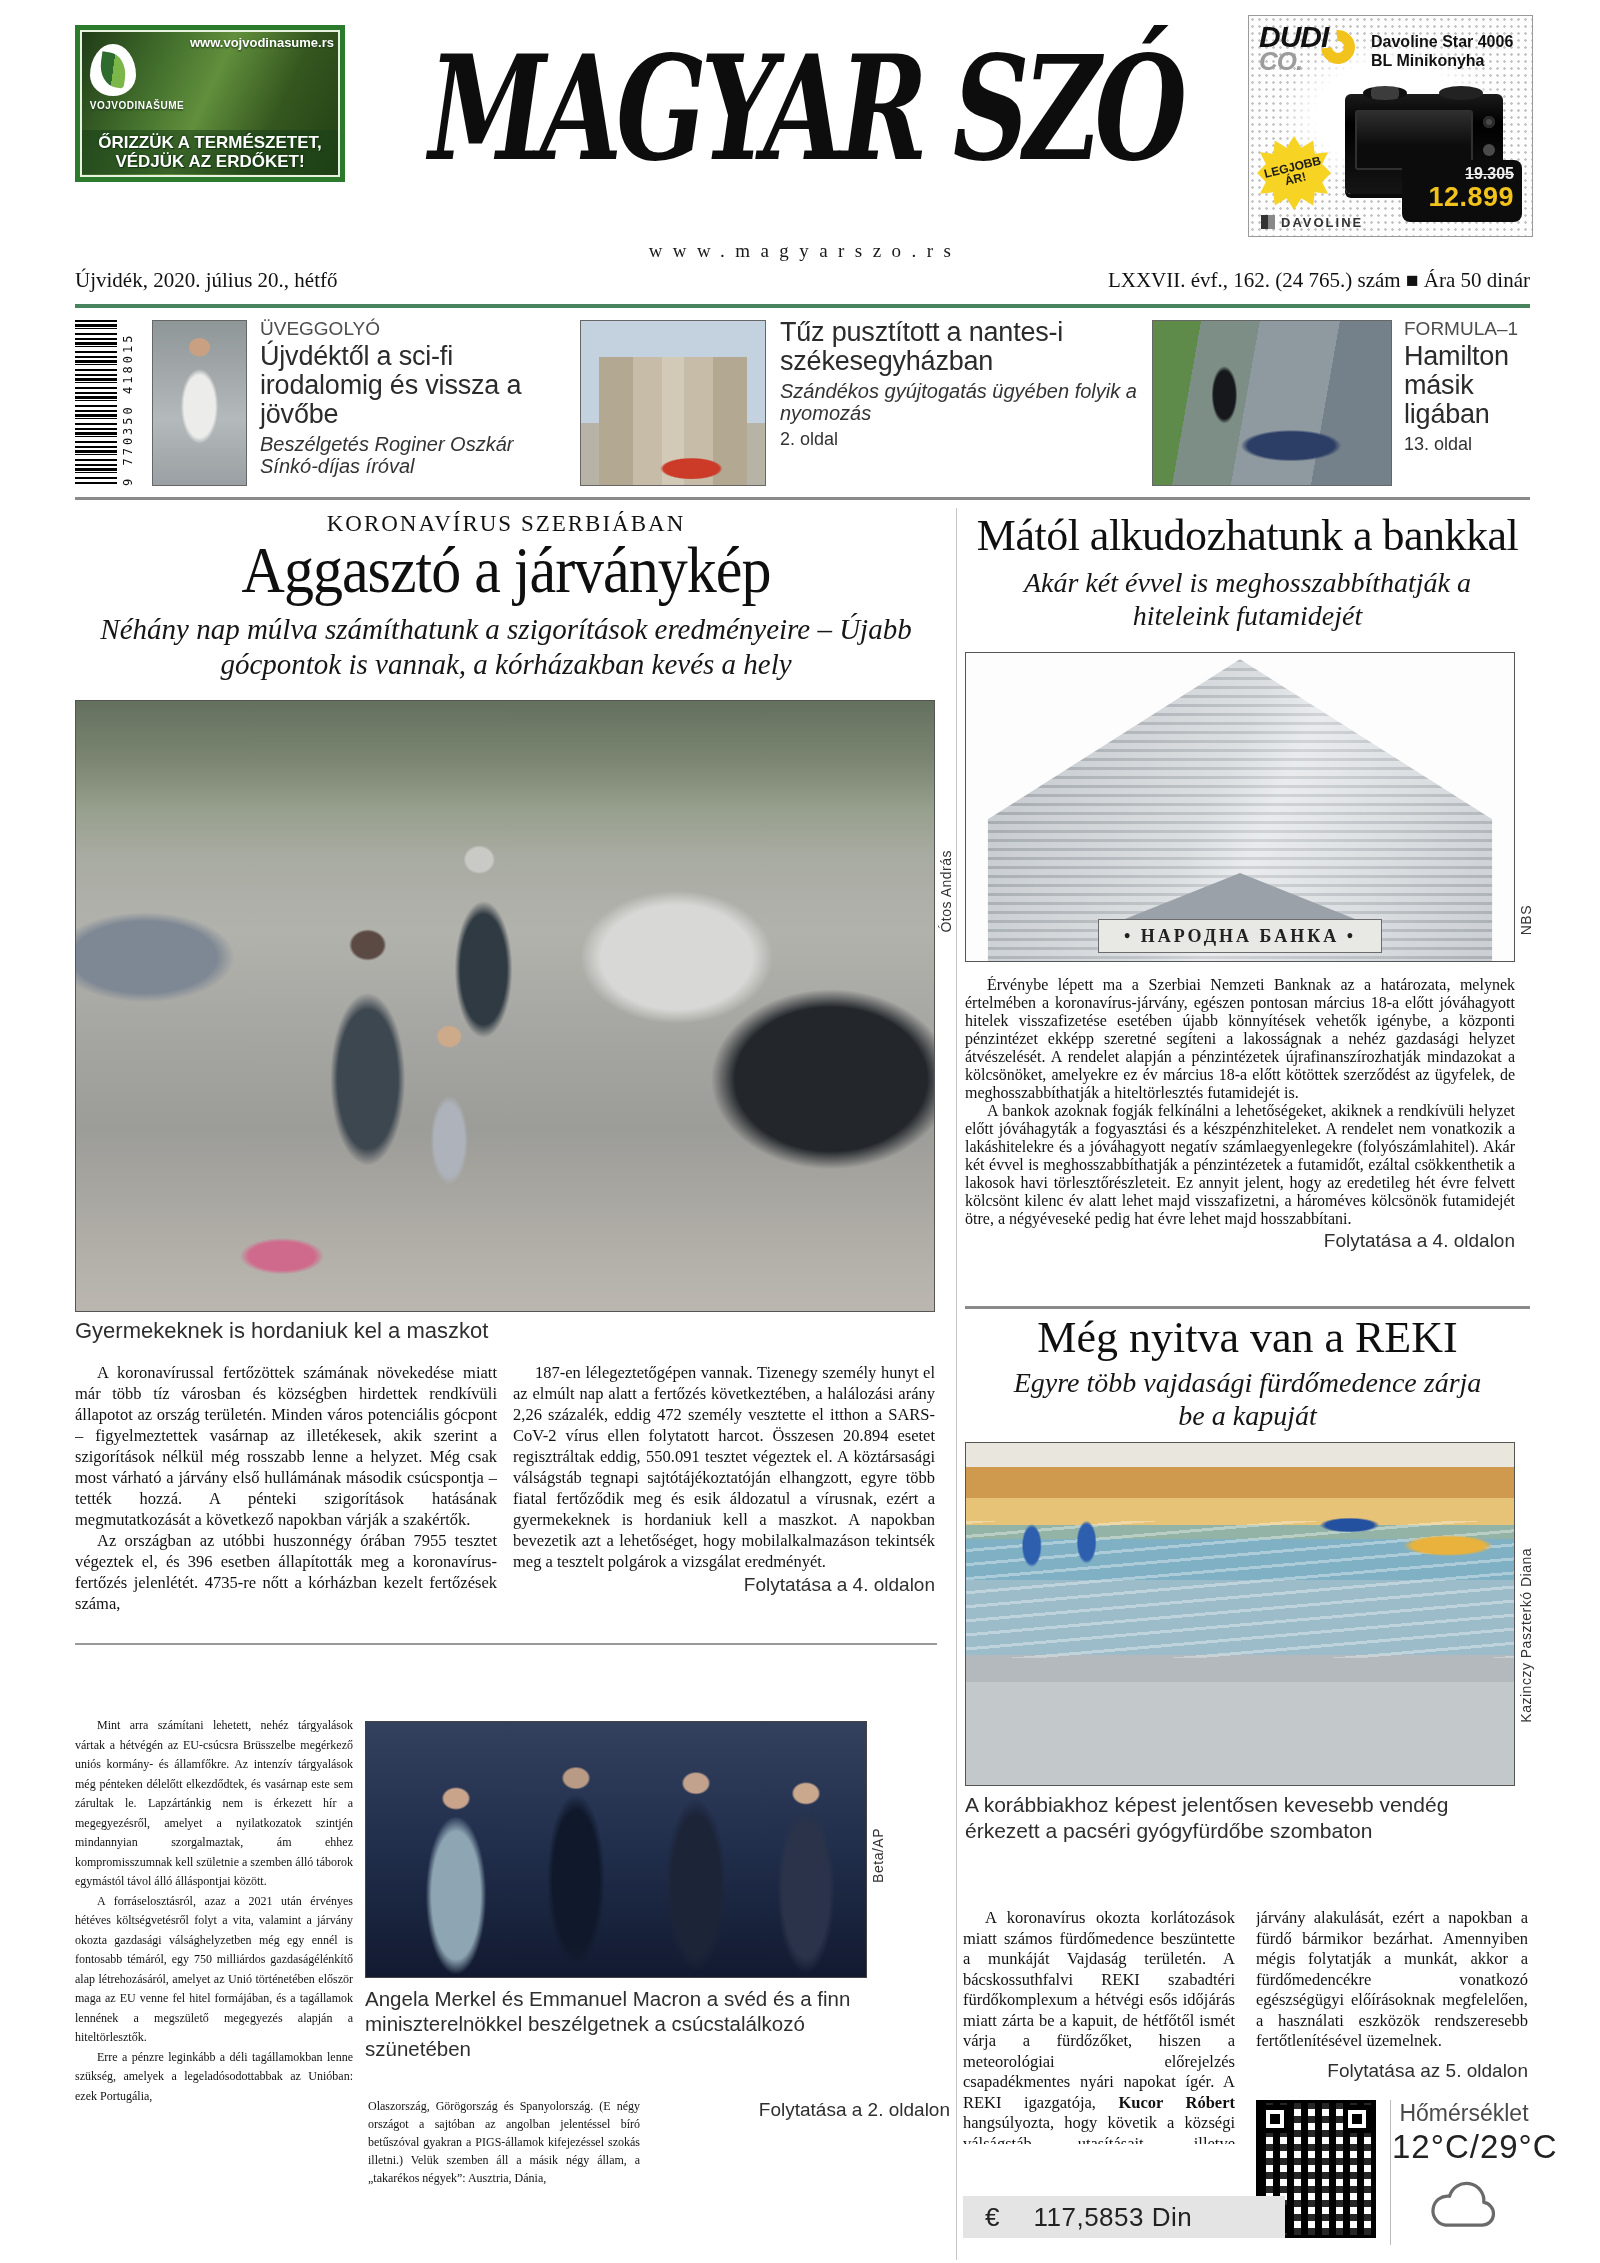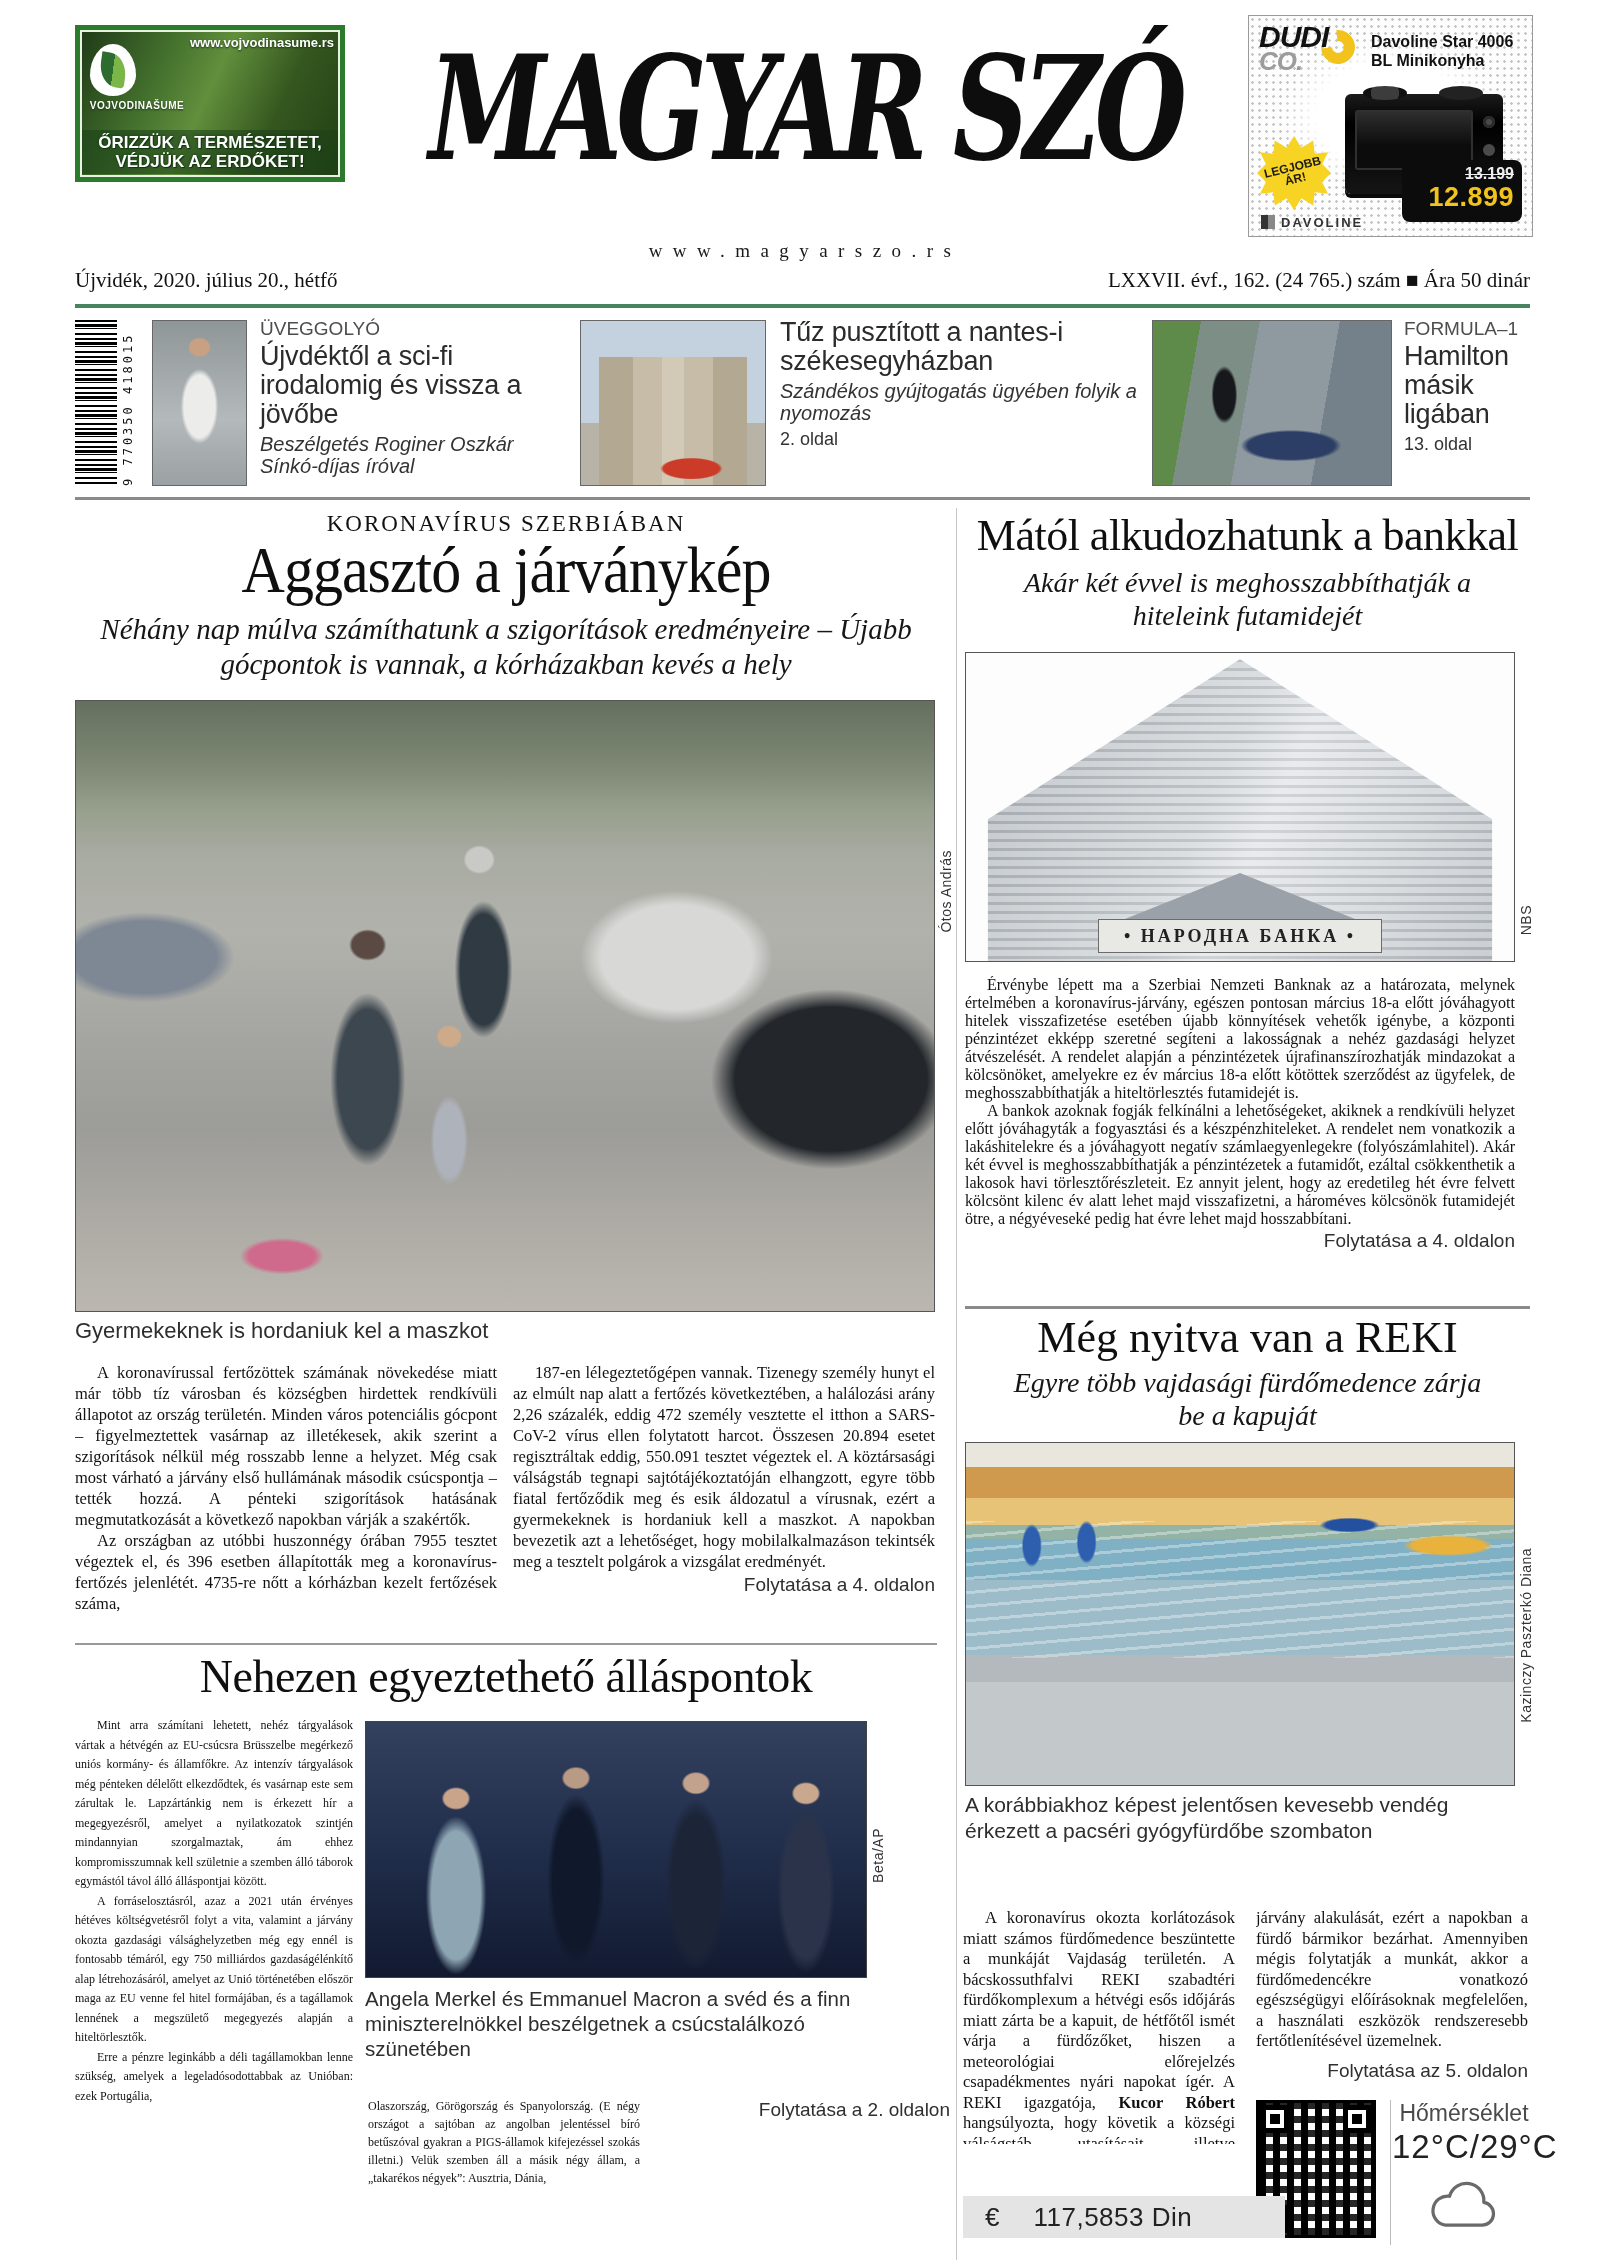--- a/index.html
+++ b/index.html
@@ -252,21 +252,21 @@
       <div class="dudi-co">CO.</div>
     </div>
     <div class="ad-product">Davoline Star 4006 BL Minikonyha</div>
     <div class="oven">
         <div class="glass"></div>
       </div>
     <div class="burst">
       <span>LEGJOBB ÁR!</span>
     </div>
     <div class="price-tag">
-      <span class="price-old">13.199</span>
+      <span class="price-old">19.305</span>
       <span class="price-new">12.899</span>
     </div>
     <div class="ad-maker">DAVOLINE</div>
   </div>
 
   <div class="dateline-left">Újvidék, 2020. július 20., hétfő</div>
   <div class="dateline-right">LXXVII. évf., 162. (24 765.) szám ■ Ára 50 dinár</div>
   <div class="rule-green"></div>
 
   <div class="barcode">
@@ -307,21 +307,20 @@
   <div class="body-col lead-col1">
     <p>A koronavírussal fertőzöttek számának növekedése miatt már több tíz városban és községben hirdettek rendkívüli állapotot az ország területén. Minden város potenciális gócpont – figyelmeztettek vasárnap az illetékesek, akik szerint a szigorítások nélkül még rosszabb lenne a helyzet. Még csak most várható a járvány első hullámának második csúcspontja – tették hozzá. A pénteki szigorítások hatásának megmutatkozását a következő napokban várják a szakértők.</p>
     <p>Az országban az utóbbi huszonnégy órában 7955 tesztet végeztek el, és 396 esetben állapították meg a koronavírus-fertőzés jelenlétét. 4735-re nőtt a kórházban kezelt fertőzések száma,</p>
   </div>
   <div class="body-col lead-col2">
     <p>187-en lélegeztetőgépen vannak. Tizenegy személy hunyt el az elmúlt nap alatt a fertőzés következtében, a halálozási arány 2,26 százalék, eddig 472 személy vesztette el itthon a SARS-CoV-2 vírus ellen folytatott harcot. Összesen 20.894 esetet regisztráltak eddig, 550.091 tesztet végeztek el. A köztársasági válságstáb tegnapi sajtótájékoztatóján elhangzott, egyre több fiatal fertőződik meg és esik áldozatul a vírusnak, ezért a gyermekeknek is hordaniuk kell a maszkot. A napokban bevezetik azt a lehetőséget, hogy mobilalkalmazáson tekintsék meg a tesztelt polgárok a vizsgálat eredményét.</p>
     <span class="cont">Folytatása a 4. oldalon</span>
   </div>
   <div class="rule-gray2"></div>
 
-  <div class="eu-headline">Nehezen egyeztethető álláspontok</div>
   <div class="body-col eu-col1">
     <p>Mint arra számítani lehetett, nehéz tárgyalások vártak a hétvégén az EU-csúcsra Brüsszelbe megérkező uniós kormány- és államfőkre. Az intenzív tárgyalások még pénteken délelőtt elkezdődtek, és vasárnap este sem zárultak le. Lapzártánkig nem is érkezett hír a megegyezésről, amelyet a nyilatkozatok szintjén mindannyian szorgalmaztak, ám ehhez kompromisszumnak kell születnie a szemben álló táborok egymástól távol álló álláspontjai között.</p>
     <p>A forráselosztásról, azaz a 2021 után érvényes hétéves költségvetésről folyt a vita, valamint a járvány okozta gazdasági válsághelyzetben még egy ennél is fontosabb témáról, egy 750 milliárdos gazdaságélénkítő alap létrehozásáról, amelyet az Unió történetében először maga az EU venne fel hitel formájában, és a tagállamok lennének a megszülető megegyezés alapján a hiteltörlesztők.</p>
     <p>Erre a pénzre leginkább a déli tagállamokban lenne szükség, amelyek a legeladósodottabbak az Unióban: ezek Portugália,</p>
   </div>
   <div class="eu-photo"></div>
   <span class="credit-v eu-credit">Beta/AP</span>
   <div class="eu-caption">Angela Merkel és Emmanuel Macron a svéd és a finn miniszterelnökkel beszélgetnek a csúcstalálkozó szünetében</div>
   <div class="body-col eu-col2">
     <p style="text-indent:0">Olaszország, Görögország és Spanyolország. (E négy országot a sajtóban az angolban jelentéssel bíró betűszóval gyakran a PIGS-államok kifejezéssel szokás illetni.) Velük szemben áll a másik négy állam, a „takarékos négyek”: Ausztria, Dánia,</p>

